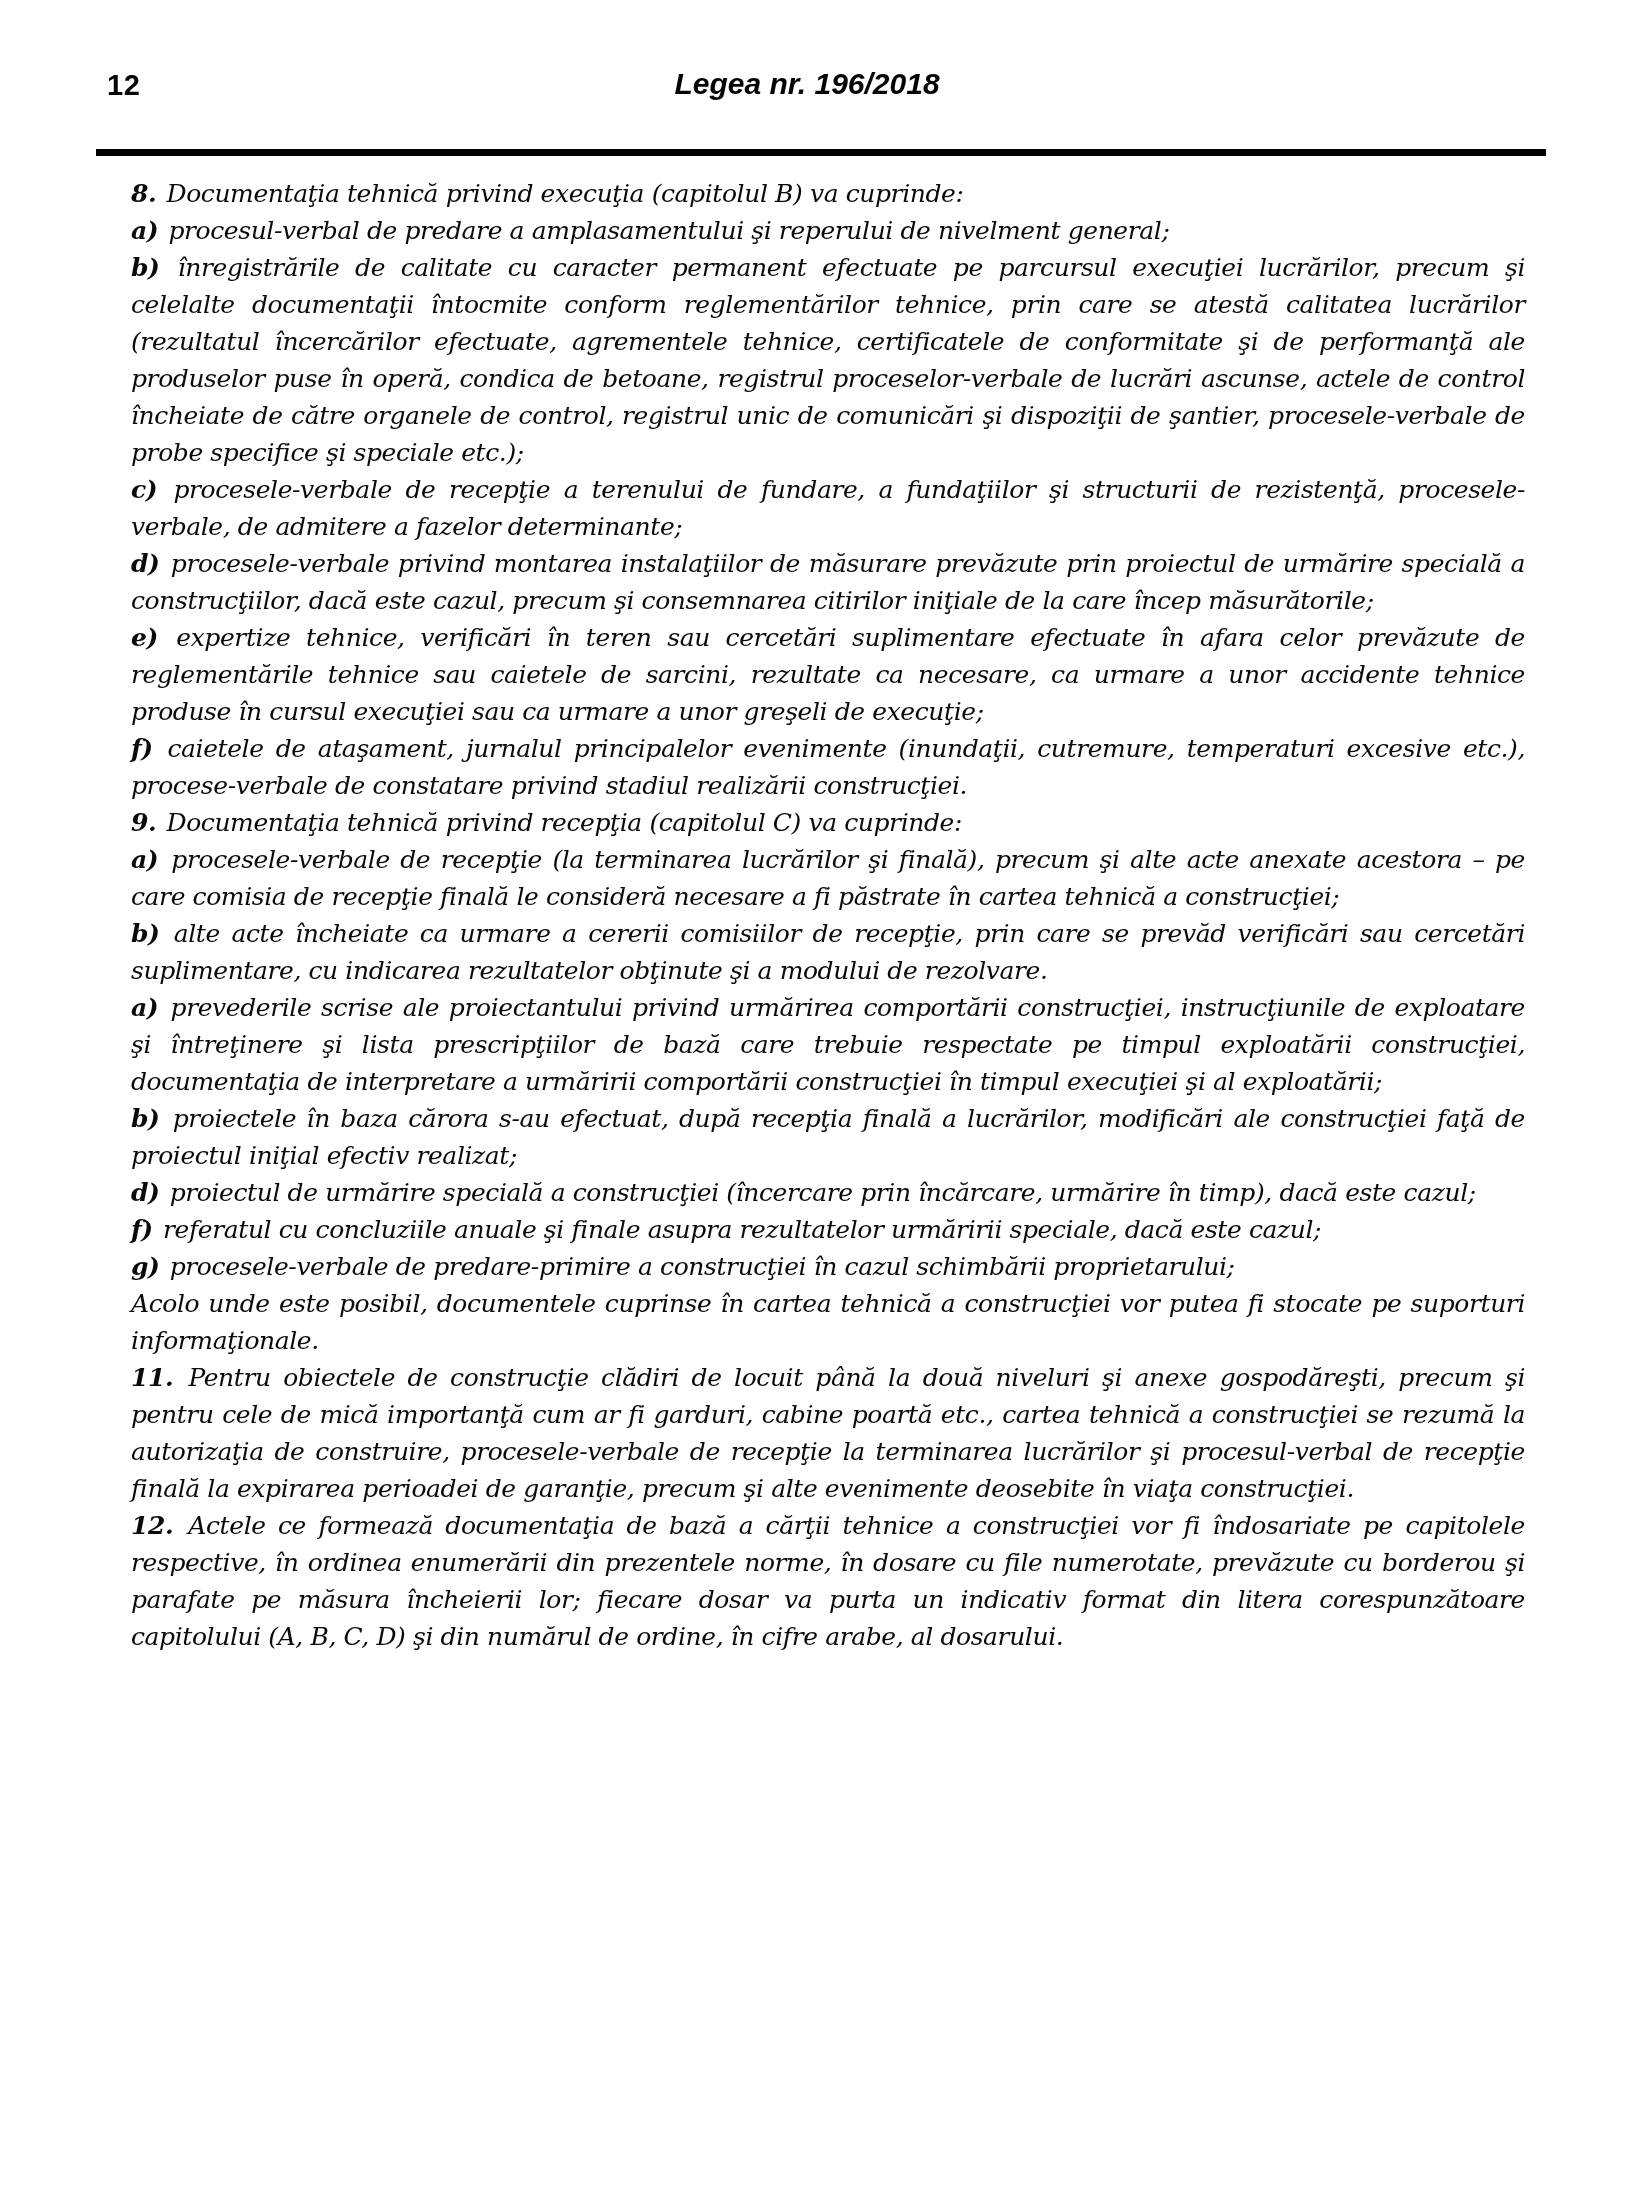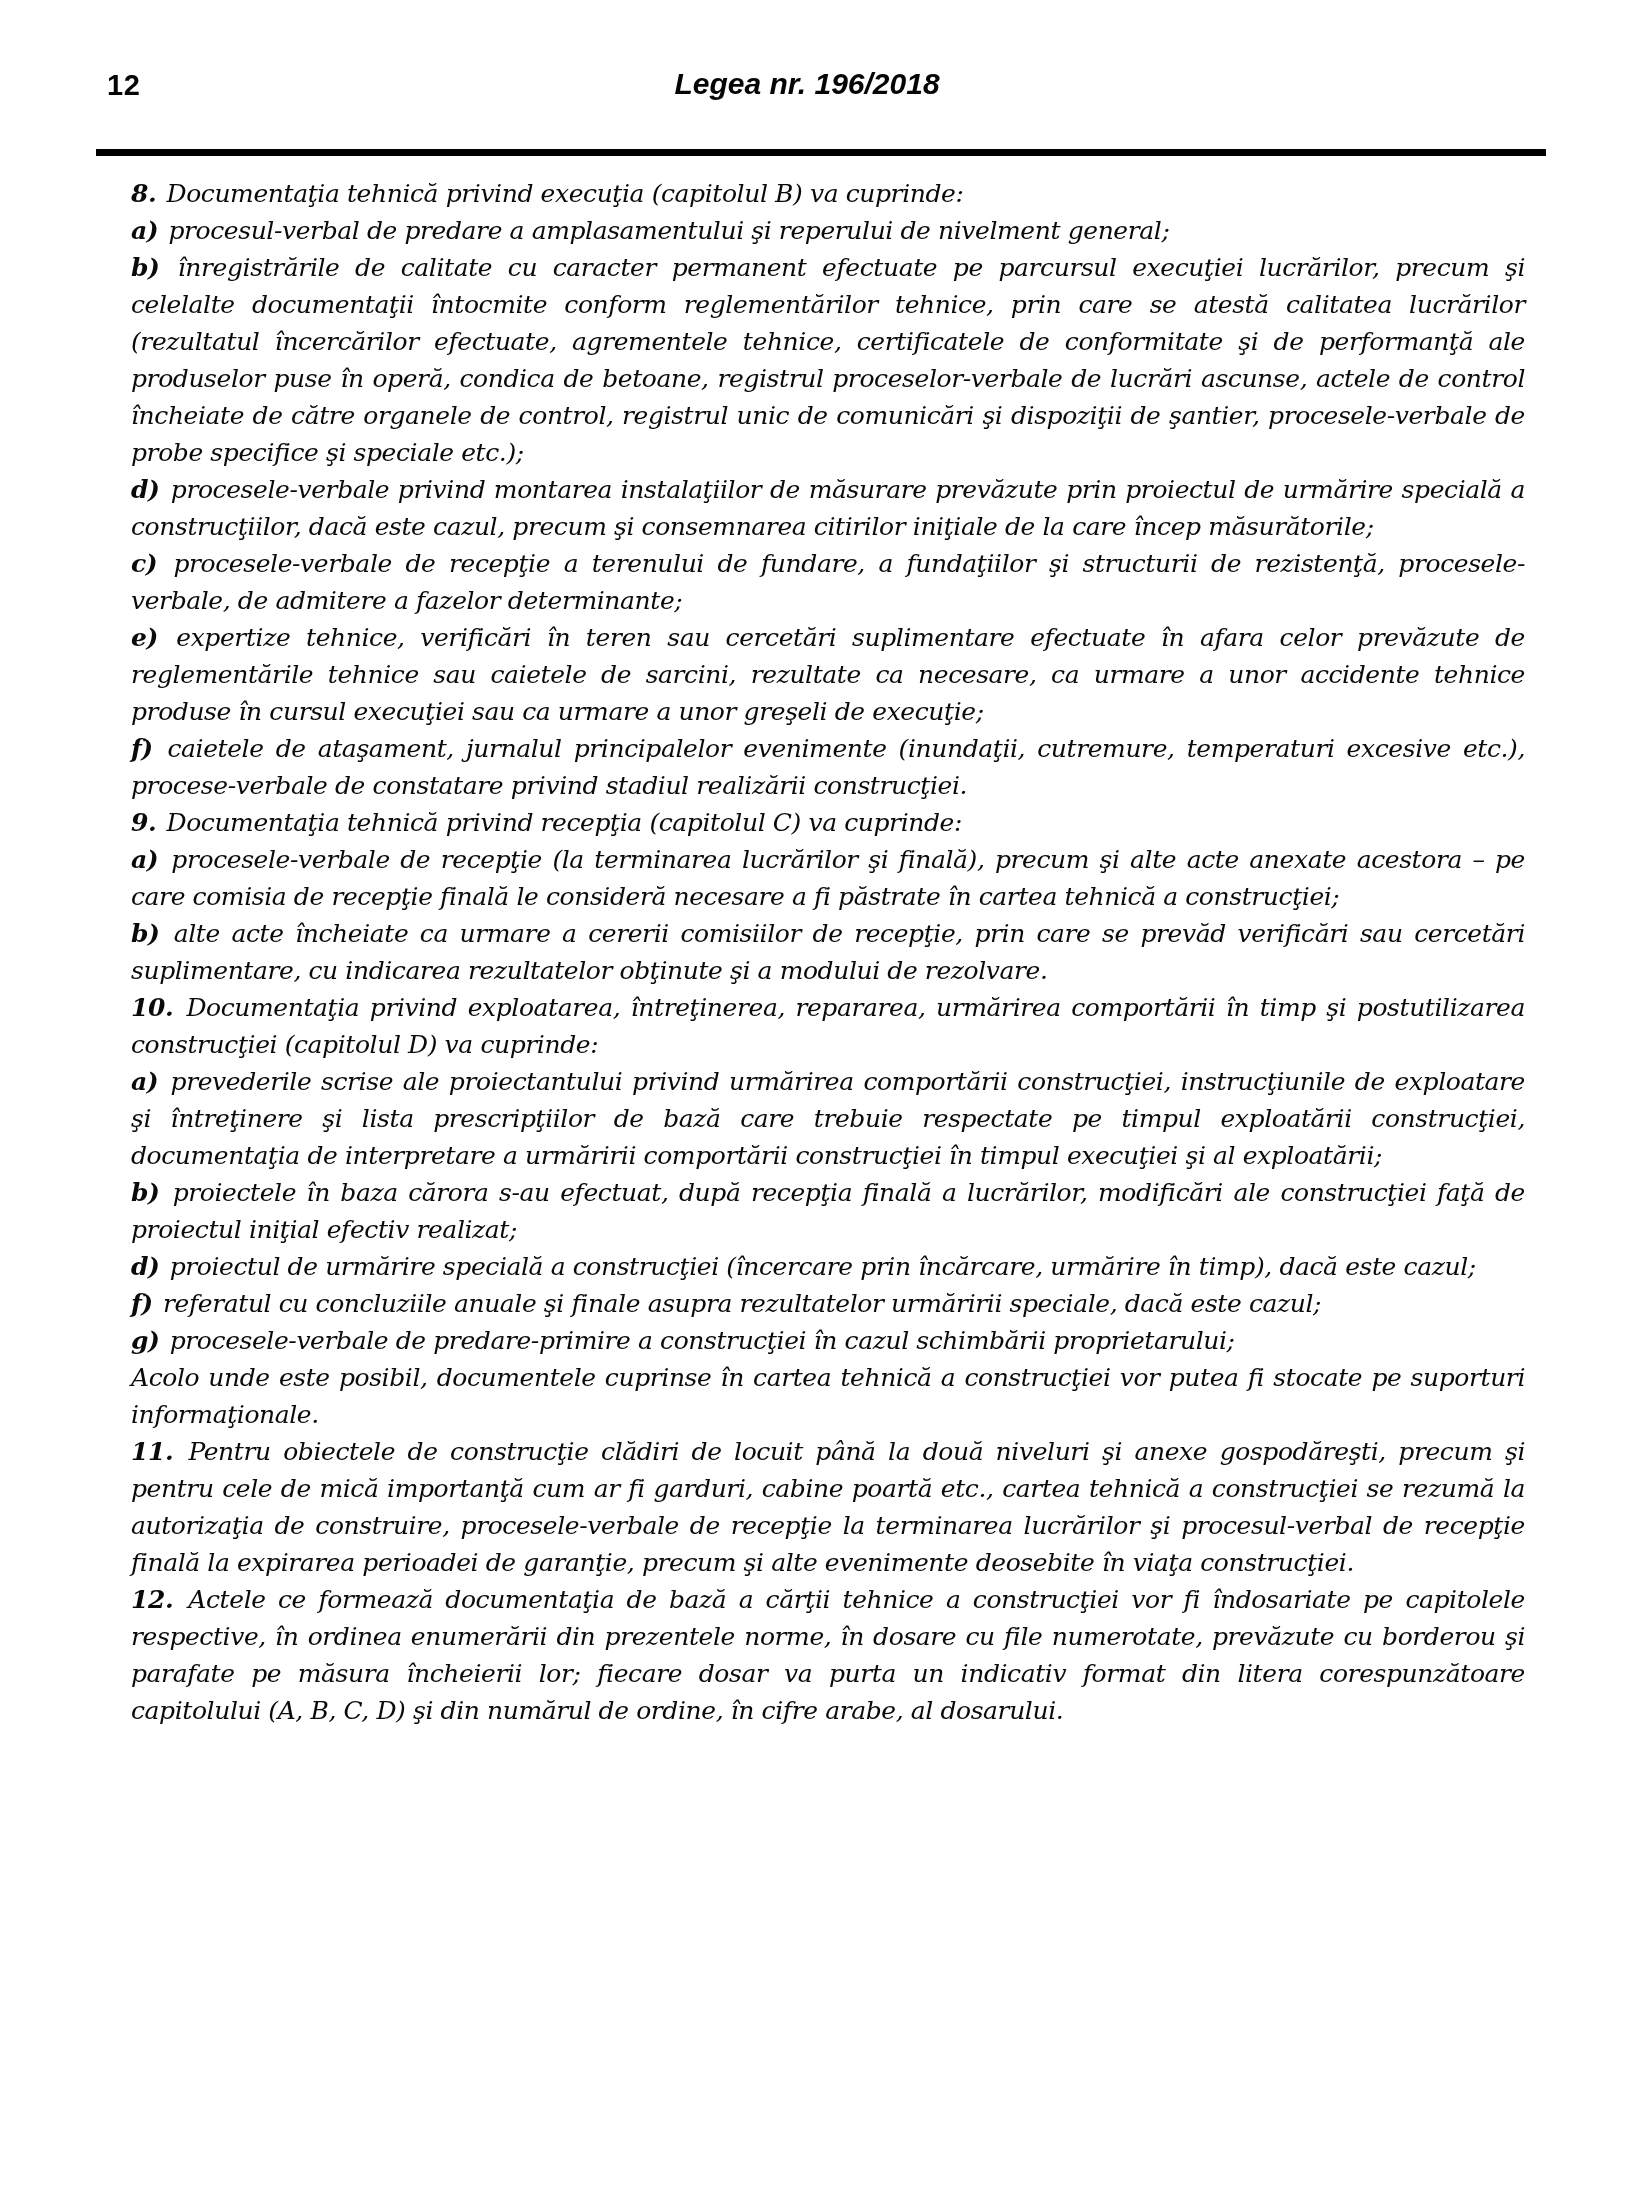--- a/index.html
+++ b/index.html
@@ -85,28 +85,27 @@
     <span class="page-number">12</span>
     <span class="page-title">Legea nr. 196/2018</span>
     <div class="header-rule"></div>
   </header>
 
   <main class="document-body">
 
   <p class="para"><b class="marker">8. </b>Documentaţia tehnică privind execuţia (capitolul B) va cuprinde:</p>
       <p class="para"><b class="marker">a) </b>procesul-verbal de predare a amplasamentului şi reperului de nivelment general;</p>
       <p class="para"><b class="marker">b) </b>înregistrările de calitate cu caracter permanent efectuate pe parcursul execuţiei lucrărilor, precum şi celelalte documentaţii întocmite conform reglementărilor tehnice, prin care se atestă calitatea lucrărilor (rezultatul încercărilor efectuate, agrementele tehnice, certificatele de conformitate şi de performanţă ale produselor puse în operă, condica de betoane, registrul proceselor-verbale de lucrări ascunse, actele de control încheiate de către organele de control, registrul unic de comunicări şi dispoziţii de şantier, procesele-verbale de probe specifice şi speciale etc.);</p>
+      <p class="para"><b class="marker">c) </b>procesele-verbale de recepţie a terenului de fundare, a fundaţiilor şi structurii de rezistenţă, procesele-verbale, de admitere a fazelor determinante;</p>
       <p class="para"><b class="marker">d) </b>procesele-verbale privind montarea instalaţiilor de măsurare prevăzute prin proiectul de urmărire specială a construcţiilor, dacă este cazul, precum şi consemnarea citirilor iniţiale de la care încep măsurătorile;</p>
-      <p class="para"><b class="marker">c) </b>procesele-verbale de recepţie a terenului de fundare, a fundaţiilor şi structurii de rezistenţă, procesele-verbale, de admitere a fazelor determinante;</p>
       <p class="para"><b class="marker">e) </b>expertize tehnice, verificări în teren sau cercetări suplimentare efectuate în afara celor prevăzute de reglementările tehnice sau caietele de sarcini, rezultate ca necesare, ca urmare a unor accidente tehnice produse în cursul execuţiei sau ca urmare a unor greşeli de execuţie;</p>
       <p class="para"><b class="marker">f) </b>caietele de ataşament, jurnalul principalelor evenimente (inundaţii, cutremure, temperaturi excesive etc.), procese-verbale de constatare privind stadiul realizării construcţiei.</p>
       <p class="para"><b class="marker">9. </b>Documentaţia tehnică privind recepţia (capitolul C) va cuprinde:</p>
       <p class="para"><b class="marker">a) </b>procesele-verbale de recepţie (la terminarea lucrărilor şi finală), precum şi alte acte anexate acestora – pe care comisia de recepţie finală le consideră necesare a fi păstrate în cartea tehnică a construcţiei;</p>
       <p class="para"><b class="marker">b) </b>alte acte încheiate ca urmare a cererii comisiilor de recepţie, prin care se prevăd verificări sau cercetări suplimentare, cu indicarea rezultatelor obţinute şi a modului de rezolvare.</p>
-      <p class="para"><b class="marker">10. </b>Documentaţia privind exploatarea, întreţinerea, repararea, urmărirea comportării în timp şi postutilizarea construcţiei (capitolul D) va cuprinde:</p>
       <p class="para"><b class="marker">a) </b>prevederile scrise ale proiectantului privind urmărirea comportării construcţiei, instrucţiunile de exploatare şi întreţinere şi lista prescripţiilor de bază care trebuie respectate pe timpul exploatării construcţiei, documentaţia de interpretare a urmăririi comportării construcţiei în timpul execuţiei şi al exploatării;</p>
       <p class="para"><b class="marker">b) </b>proiectele în baza cărora s-au efectuat, după recepţia finală a lucrărilor, modificări ale construcţiei faţă de proiectul iniţial efectiv realizat;</p>
       <p class="para"><b class="marker">d) </b>proiectul de urmărire specială a construcţiei (încercare prin încărcare, urmărire în timp), dacă este cazul;</p>
       <p class="para"><b class="marker">f) </b>referatul cu concluziile anuale şi finale asupra rezultatelor urmăririi speciale, dacă este cazul;</p>
       <p class="para"><b class="marker">g) </b>procesele-verbale de predare-primire a construcţiei în cazul schimbării proprietarului;</p>
       <p class="para">Acolo unde este posibil, documentele cuprinse în cartea tehnică a construcţiei vor putea fi stocate pe suporturi informaţionale.</p>
       <p class="para"><b class="marker">11. </b>Pentru obiectele de construcţie clădiri de locuit până la două niveluri şi anexe gospodăreşti, precum şi pentru cele de mică importanţă cum ar fi garduri, cabine poartă etc., cartea tehnică a construcţiei se rezumă la autorizaţia de construire, procesele-verbale de recepţie la terminarea lucrărilor şi procesul-verbal de recepţie finală la expirarea perioadei de garanţie, precum şi alte evenimente deosebite în viaţa construcţiei.</p>
       <p class="para"><b class="marker">12. </b>Actele ce formează documentaţia de bază a cărţii tehnice a construcţiei vor fi îndosariate pe capitolele respective, în ordinea enumerării din prezentele norme, în dosare cu file numerotate, prevăzute cu borderou şi parafate pe măsura încheierii lor; fiecare dosar va purta un indicativ format din litera corespunzătoare capitolului (A, B, C, D) şi din numărul de ordine, în cifre arabe, al dosarului.</p>
     </main>
 </div>

